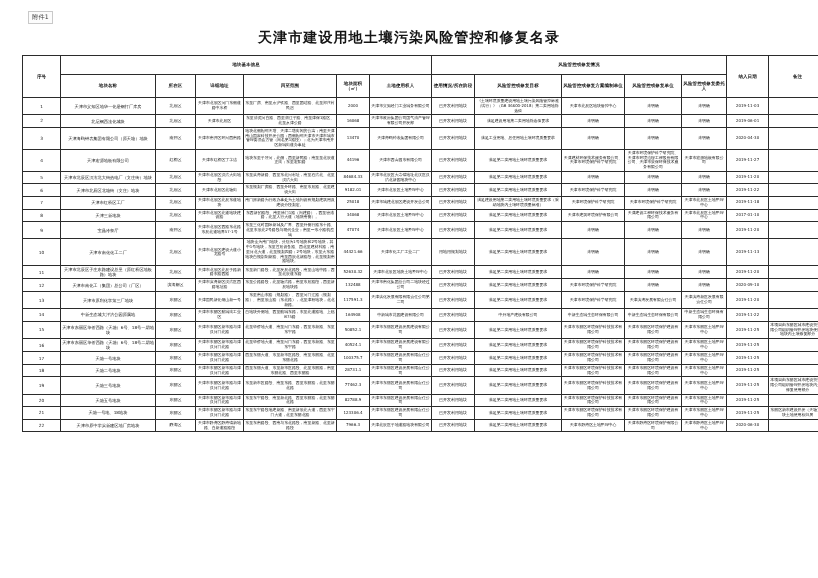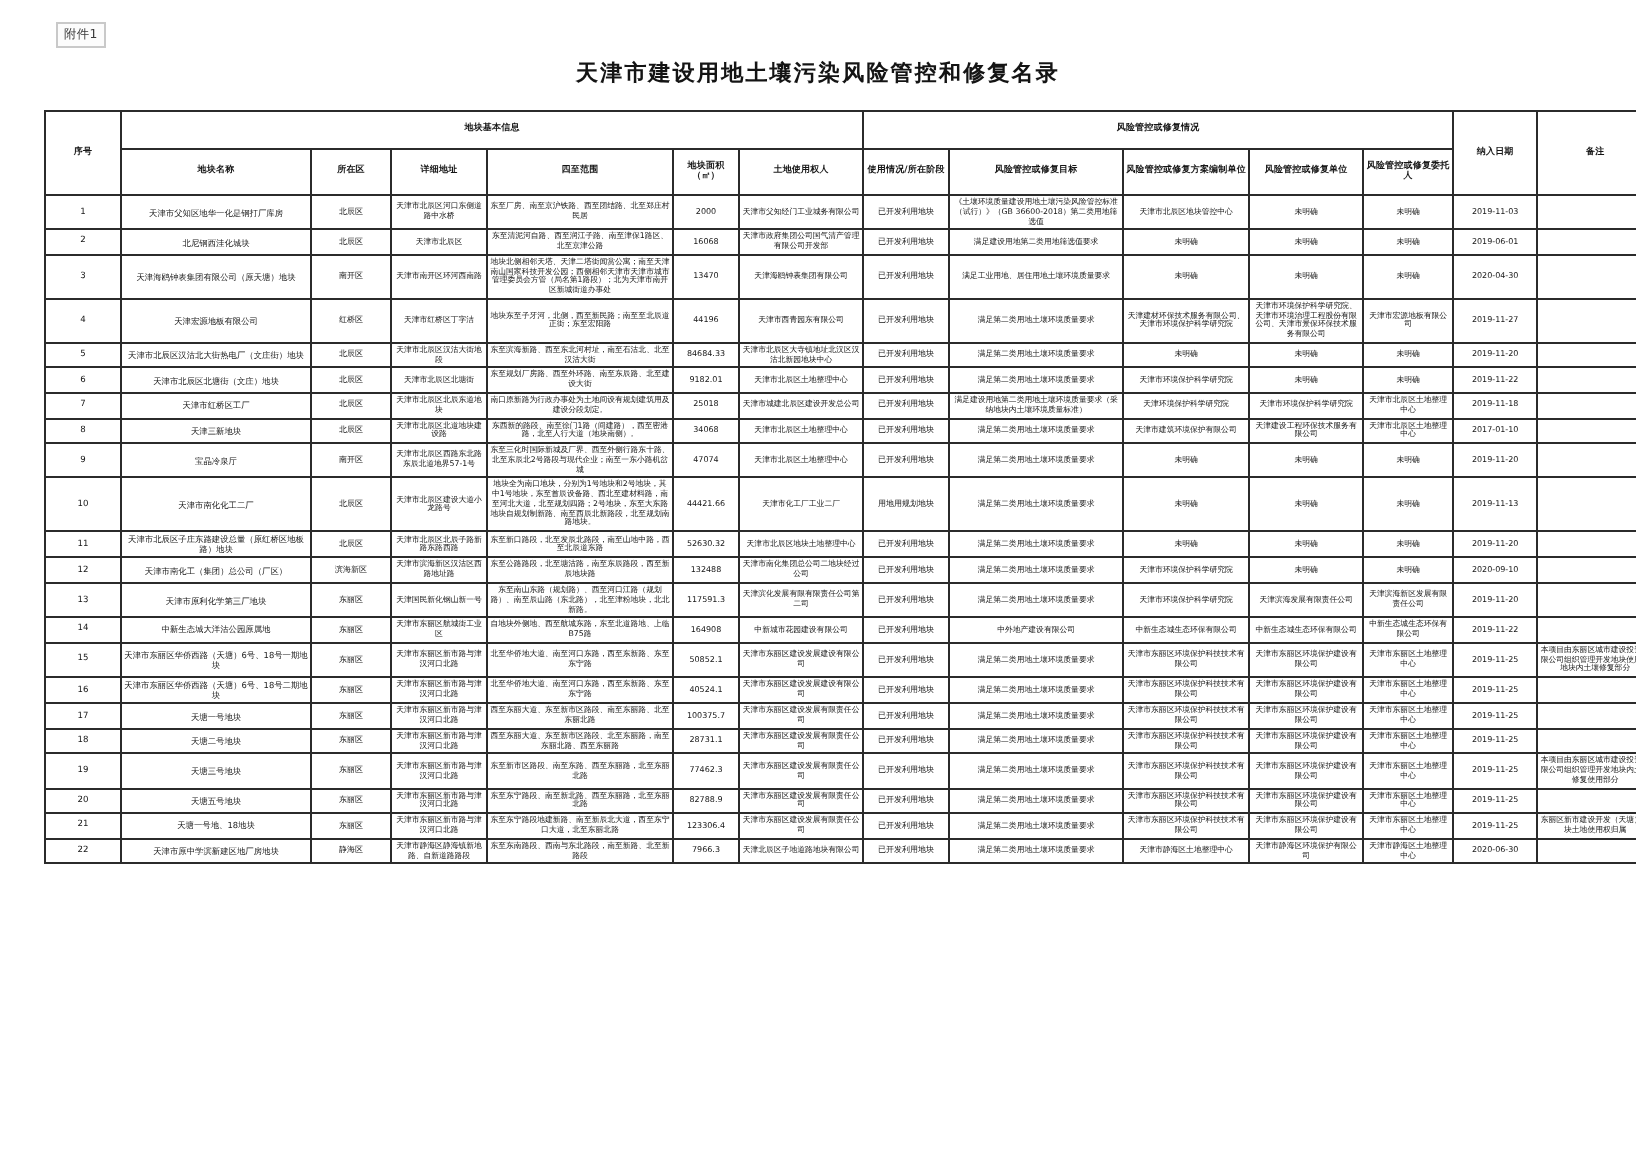--- a/index.html
+++ b/index.html
@@ -12,21 +12,21 @@
   .page{position:relative;width:818px;height:578px;box-sizing:border-box;}
 
   .attach{
     position:absolute;left:28px;top:11px;
     font-size:6.2px;letter-spacing:.2px;color:#3a3a3a;
     border:1px solid #c9c9c9;padding:1px 3px;background:#fcfcfc;
   }
 
   .doc-title{
     position:absolute;left:0;top:29px;width:818px;text-align:center;
-    font-size:11px;font-weight:bold;letter-spacing:1.1px;color:#141414;
+    font-size:14px;font-weight:bold;letter-spacing:1.1px;color:#141414;
   }
 
   .tbl-wrap{position:absolute;left:22px;top:55px;width:778px;}
   table.grid{
     border-collapse:collapse;table-layout:fixed;width:778px;
     font-size:4.1px;line-height:1.22;
   }
   table.grid th,table.grid td{
     border:0.6px solid #2b2b2b;
     padding:1px 1px;

